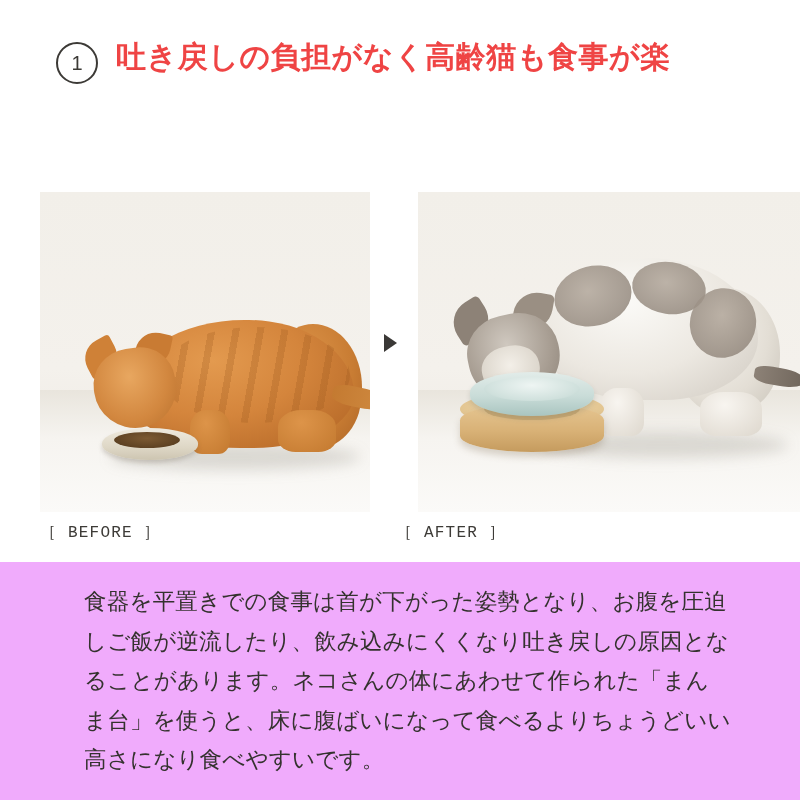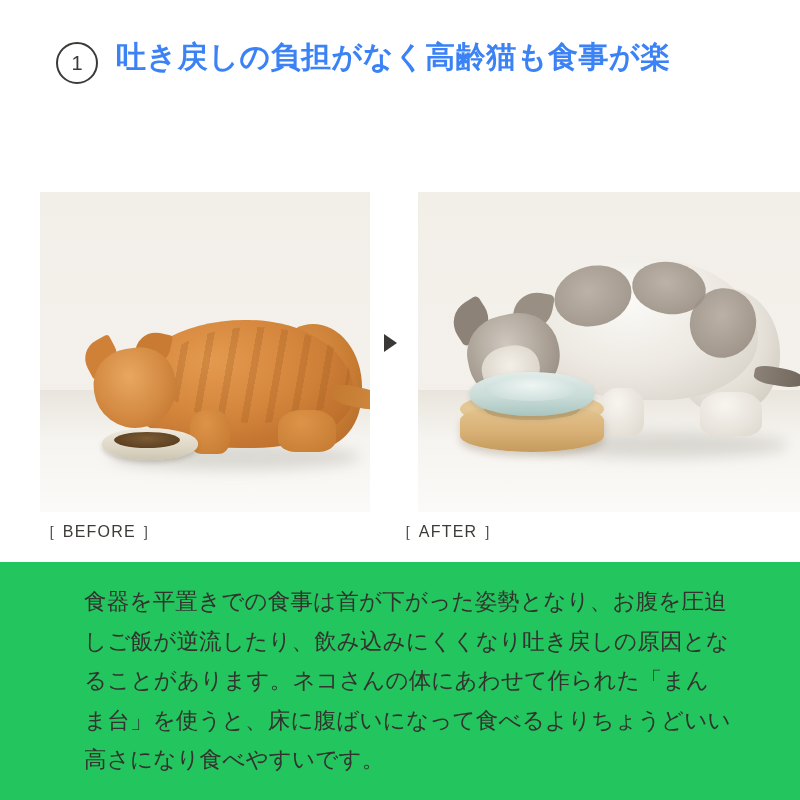--- a/index.html
+++ b/index.html
@@ -41,21 +41,21 @@
     justify-content: center;
     font-size: 20px;
     color: #3c3a36;
     margin-top: 6px;
     line-height: 1;
   }
   .heading-text {
     font-size: 30px;
     line-height: 1.42;
     font-weight: bold;
-    color: #3b82f6;
+    color: #ef4444;
     letter-spacing: 0.5px;
   }
 
   
   .photos {
     position: absolute;
     left: 40px;
     top: 192px;
     width: 720px;
     height: 320px;
@@ -270,32 +270,33 @@
     border-radius: 50%;
   }
 
   
   .caption {
     position: absolute;
     top: 522px;
     font-size: 16px;
     letter-spacing: 1.2px;
     color: #3d3b37;
+    font-family: Liberation Mono, monospace;
   }
   .caption.before { left: 40px; }
   .caption.after  { left: 396px; }
 
   
   .note {
     position: absolute;
     left: 0;
     top: 562px;
     width: 800px;
     height: 238px;
-    background: #22c55e;
+    background: #f0abfc;
   }
   .note-text {
     position: absolute;
     left: 84px;
     top: 20px;
     width: 648px;
     font-size: 22.5px;
     line-height: 1.76;
     color: #34322e;
     letter-spacing: 0.2px;

